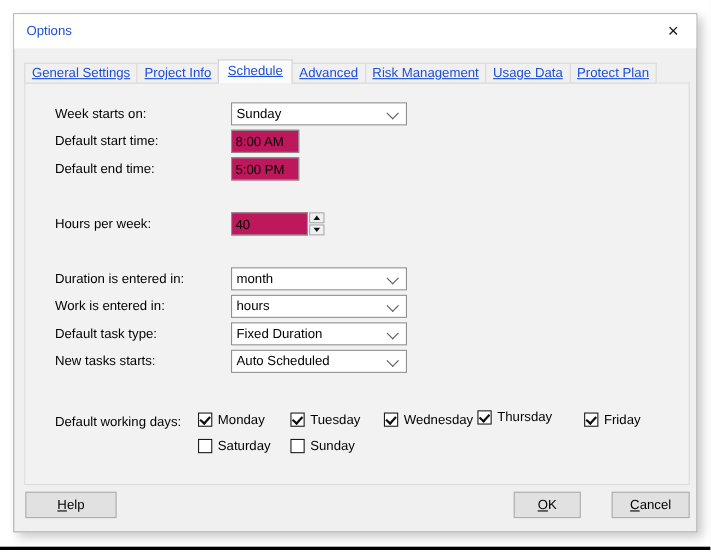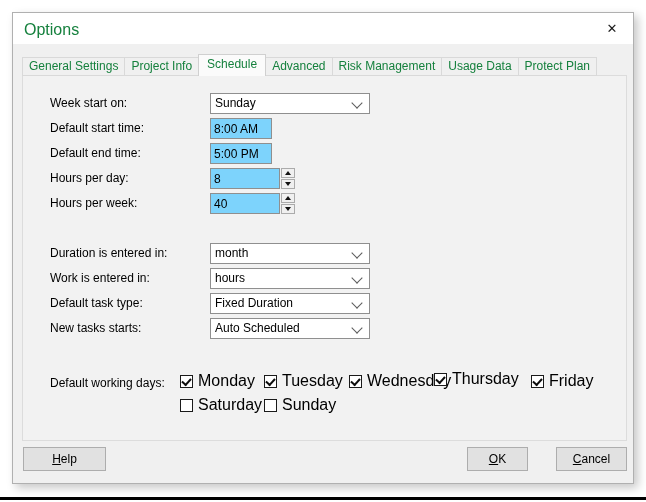--- a/index.html
+++ b/index.html
@@ -11,33 +11,33 @@
   }
   .dialog{
     position:absolute;left:12px;top:12px;width:622px;height:472px;
     background:#f0f0f0;border:1px solid #b0b0b0;box-sizing:border-box;
     box-shadow:4px 4px 9px rgba(0,0,0,0.22);
   }
   .titlebar{
     position:absolute;left:0;top:0;right:0;height:31px;background:#ffffff;
   }
   .title{
-    position:absolute;left:11px;top:8px;font-size:16px;color:#15803d;
+    position:absolute;left:11px;top:8px;font-size:12px;color:#1d4ed8;
   }
   .close-btn{
     position:absolute;right:4px;top:3px;width:34px;height:25px;
     text-align:center;line-height:25px;font-size:13px;color:#1a1a1a;cursor:default;
   }
   .tabs{
     position:absolute;left:9px;top:41px;display:flex;align-items:flex-end;z-index:3;
   }
   .tab{
     height:19px;box-sizing:border-box;background:#f0f0f0;
     border:1px solid #d9d9d9;margin-right:-1px;
-    padding:0 6px;font-size:12px;line-height:17px;color:#15803d;white-space:nowrap;
+    padding:0 6px;font-size:12px;line-height:17px;color:#1d4ed8;white-space:nowrap;text-decoration:underline;
   }
   .tab.active{
     height:22px;background:#fbfbfb;border:1px solid #d0d0d0;border-bottom:none;
     padding:0 8px;line-height:19px;position:relative;z-index:4;
   }
   .panel{
     position:absolute;left:9px;top:62px;width:605px;height:366px;
     border:1px solid #dcdcdc;background:#f2f2f2;box-sizing:border-box;z-index:1;
   }
   .row{position:absolute;left:27px;display:flex;height:21px;}
@@ -51,42 +51,42 @@
   .combobox .val{
     position:absolute;left:4px;top:0;font-size:12px;line-height:19px;color:#000;white-space:nowrap;
   }
   .chevron{
     position:absolute;right:8px;top:5px;width:7px;height:7px;
     border-right:1px solid #5c5c5c;border-bottom:1px solid #5c5c5c;
     transform:rotate(45deg);
   }
   .textinput{
     width:62px;height:21px;box-sizing:border-box;border:1px solid #8f8f8f;
-    background:#7dd3fc;font-size:12px;padding:0 3px;font-family:inherit;color:#000;outline:none;
+    background:#be185d;font-size:12px;padding:0 3px;font-family:inherit;color:#000;outline:none;
   }
   .spin-input{width:70px;}
   .spinner{display:flex;}
   .spinbtns{display:flex;flex-direction:column;margin-left:1px;gap:1px;}
   .spinbtn{
     width:14px;height:10px;box-sizing:border-box;background:#f0f0f0;
     border:1px solid #ababab;display:flex;align-items:center;justify-content:center;
   }
   .tri-up{width:0;height:0;border-left:3px solid transparent;border-right:3px solid transparent;border-bottom:4px solid #111;}
   .tri-down{width:0;height:0;border-left:3px solid transparent;border-right:3px solid transparent;border-top:4px solid #111;}
   .cb-item{position:absolute;display:flex;align-items:center;height:16px;}
   .checkbox{
     width:13px;height:13px;box-sizing:border-box;border:1px solid #1a1a1a;
     background:#fff;position:relative;flex:0 0 auto;
   }
   .checkbox .check{display:none;}
   .checkbox.checked .check{
     display:block;position:absolute;left:1px;top:2px;width:7px;height:4px;
     border-left:2px solid #0d0d0d;border-bottom:2px solid #0d0d0d;transform:rotate(-48deg);
   }
-  .cb-label{font-size:16px;color:#000;margin-left:5px;white-space:nowrap;text-align:right;}
+  .cb-label{font-size:12px;color:#000;margin-left:5px;white-space:nowrap;text-align:right;}
   .btn{
     position:absolute;height:24px;box-sizing:border-box;background:#e1e1e1;
     border:1px solid #adadad;font-size:12px;color:#000;text-align:center;line-height:22px;
   }
   .mn{text-decoration:underline;}
   .bottom-bar{position:absolute;left:0;top:497px;width:646px;height:3px;background:#000;}
 </style>
 </head>
 <body>
 
@@ -103,51 +103,37 @@
     <div class="tab active">Schedule</div>
     <div class="tab">Advanced</div>
     <div class="tab">Risk Management</div>
     <div class="tab">Usage Data</div>
     <div class="tab">Protect Plan</div>
   </div>
 
   <div class="panel">
 
     <div class="row" style="top:17px">
-      <span class="flabel">Week start on:</span>
+      <span class="flabel">Week starts on:</span>
       <div class="combobox">
         <span class="val">Sunday</span>
         <span class="chevron"></span>
       </div>
     </div>
 
     <div class="row" style="top:42px">
       <span class="flabel">Default start time:</span>
       <input class="textinput" value="8:00 AM" style="">
     </div>
 
     <div class="row" style="top:67px">
       <span class="flabel">Default end time:</span>
       <input class="textinput" value="5:00 PM" style="">
     </div>
 
-    <div class="row" style="top:92px">
-      <span class="flabel">Hours per day:</span>
-      <div class="spinner">
-        <input class="textinput spin-input" value="8" style="">
-        <div class="spinbtns">
-          <div class="spinbtn">
-              <span class="tri-up"></span>
-            </div>
-          <div class="spinbtn">
-              <span class="tri-down"></span>
-            </div>
-        </div>
-      </div>
-    </div>
 
     <div class="row" style="top:117px">
       <span class="flabel">Hours per week:</span>
       <div class="spinner">
         <input class="textinput spin-input" value="40" style="">
         <div class="spinbtns">
           <div class="spinbtn">
               <span class="tri-up"></span>
             </div>
           <div class="spinbtn">

